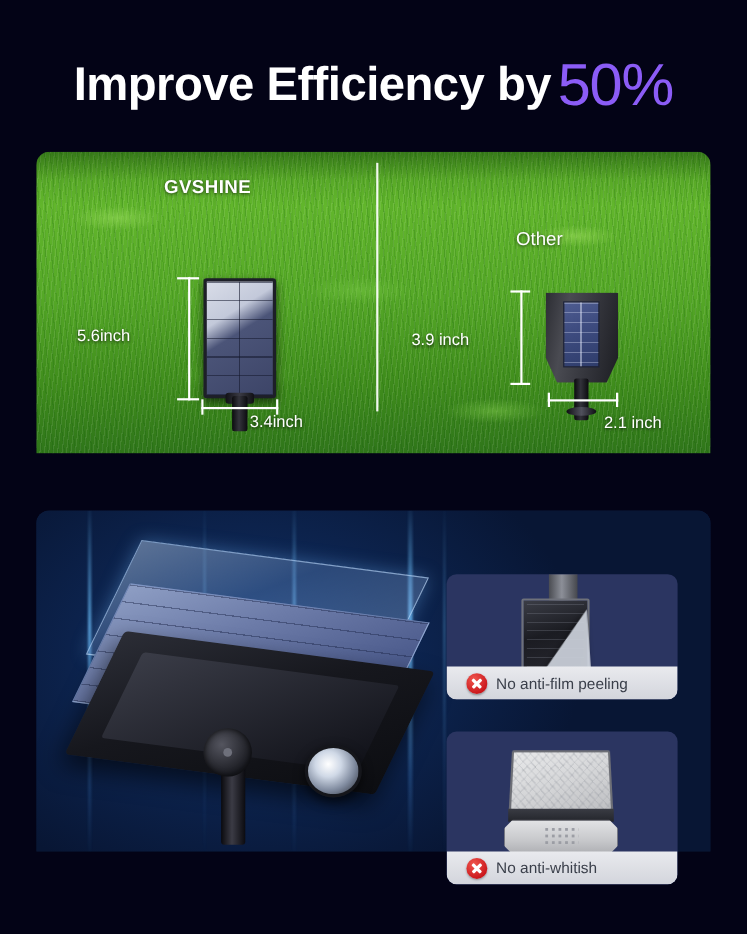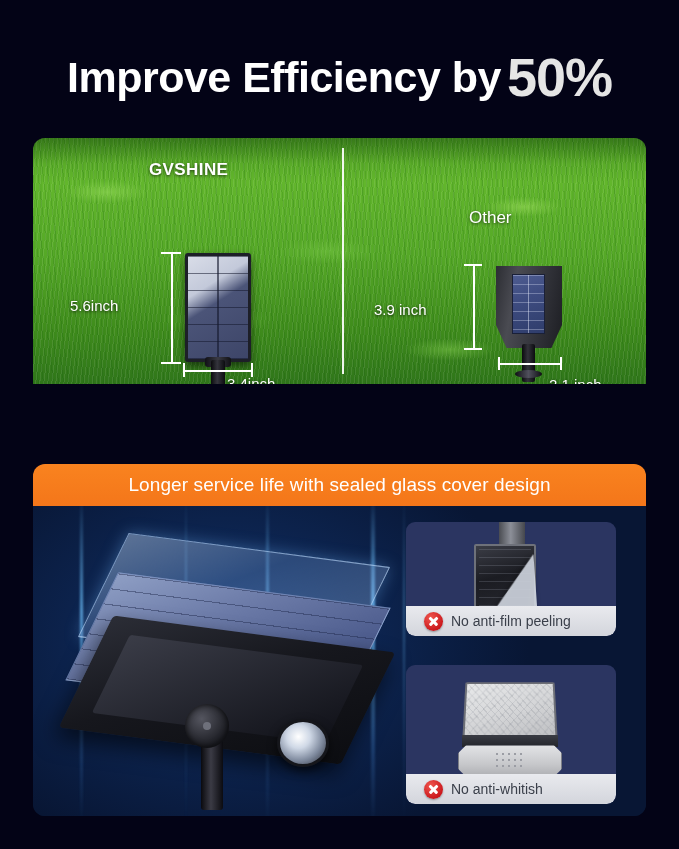--- a/index.html
+++ b/index.html
@@ -26,22 +26,22 @@
     white-space: nowrap;
   }
   .headline-main {
     font-size: 43px;
     font-weight: bold;
     color: #ffffff;
     letter-spacing: -0.5px;
   }
   .headline-accent {
     font-size: 54px;
-    font-weight: bold;
-    color: #e5e5e5;
+    font-weight: normal;
+    color: #8b5cf6;
     letter-spacing: -1px;
     margin-left: 6px;
     line-height: 0.9;
   }
 
   
   .section-one {
     position: absolute;
     left: 33px;
     top: 138px;
@@ -61,21 +61,21 @@
   }
   .banner-text {
     color: #ffffff;
     font-size: 19px;
     letter-spacing: 0.1px;
     white-space: nowrap;
   }
 
   .grass {
     position: relative;
-    height: 246px;
+    height: 274px;
     background:
       radial-gradient(ellipse 60px 16px at 12% 22%, rgba(150,220,90,.55), transparent 70%),
       radial-gradient(ellipse 70px 18px at 48% 46%, rgba(120,200,70,.45), transparent 70%),
       radial-gradient(ellipse 55px 14px at 80% 28%, rgba(160,225,95,.5), transparent 70%),
       radial-gradient(ellipse 80px 20px at 30% 74%, rgba(100,185,55,.5), transparent 70%),
       radial-gradient(ellipse 65px 16px at 68% 86%, rgba(135,210,80,.45), transparent 70%),
       repeating-linear-gradient(97deg, rgba(255,255,255,.09) 0 1px, transparent 1px 4px),
       repeating-linear-gradient(83deg, rgba(0,70,0,.13) 0 1px, transparent 1px 5px),
       repeating-linear-gradient(90deg, rgba(40,120,20,.10) 0 2px, transparent 2px 7px),
       linear-gradient(180deg, #4E9C23 0%, #62B62C 18%, #55A827 48%, #3F8C1C 78%, #2F751A 100%);
@@ -433,23 +433,20 @@
     <div class="hline h-21"></div>
     <div class="tick h-21-l"></div>
     <div class="tick h-21-r"></div>
     <span class="meas-text m-39">3.9 inch</span>
     <span class="meas-text m-21">2.1 inch</span>
   </div>
 </div>
 
 <div class="section-two">
 
-  <div class="banner">
-    <span class="banner-text">Longer service life with sealed glass cover design</span>
-  </div>
 
   <div class="stage">
     <div class="streak s1"></div>
     <div class="streak s2"></div>
     <div class="streak s3"></div>
     <div class="streak s4"></div>
     <div class="streak s5"></div>
 
     <div class="layer glass"></div>
     <div class="layer cells"></div>

